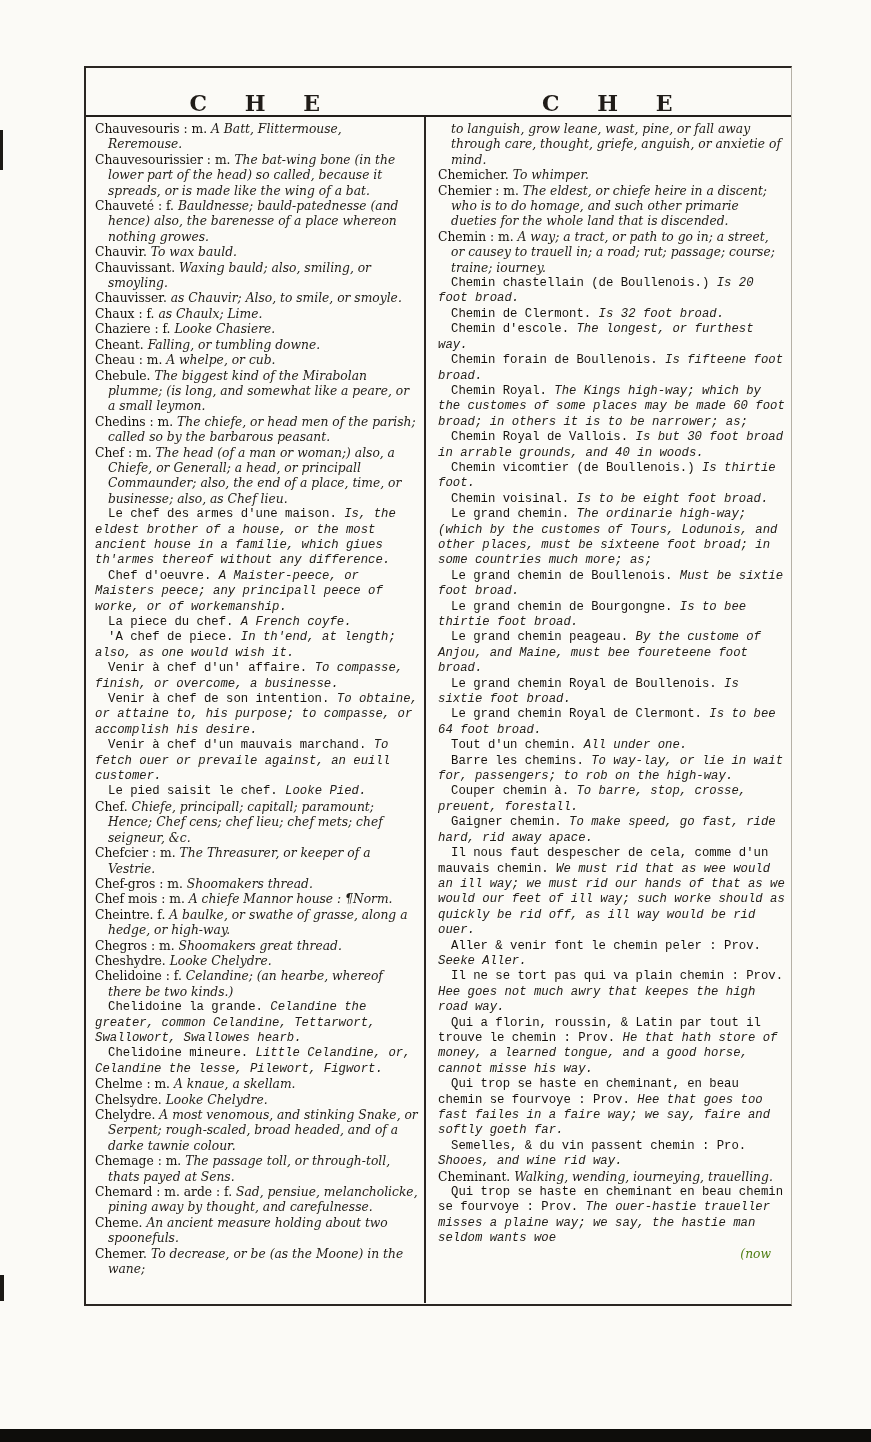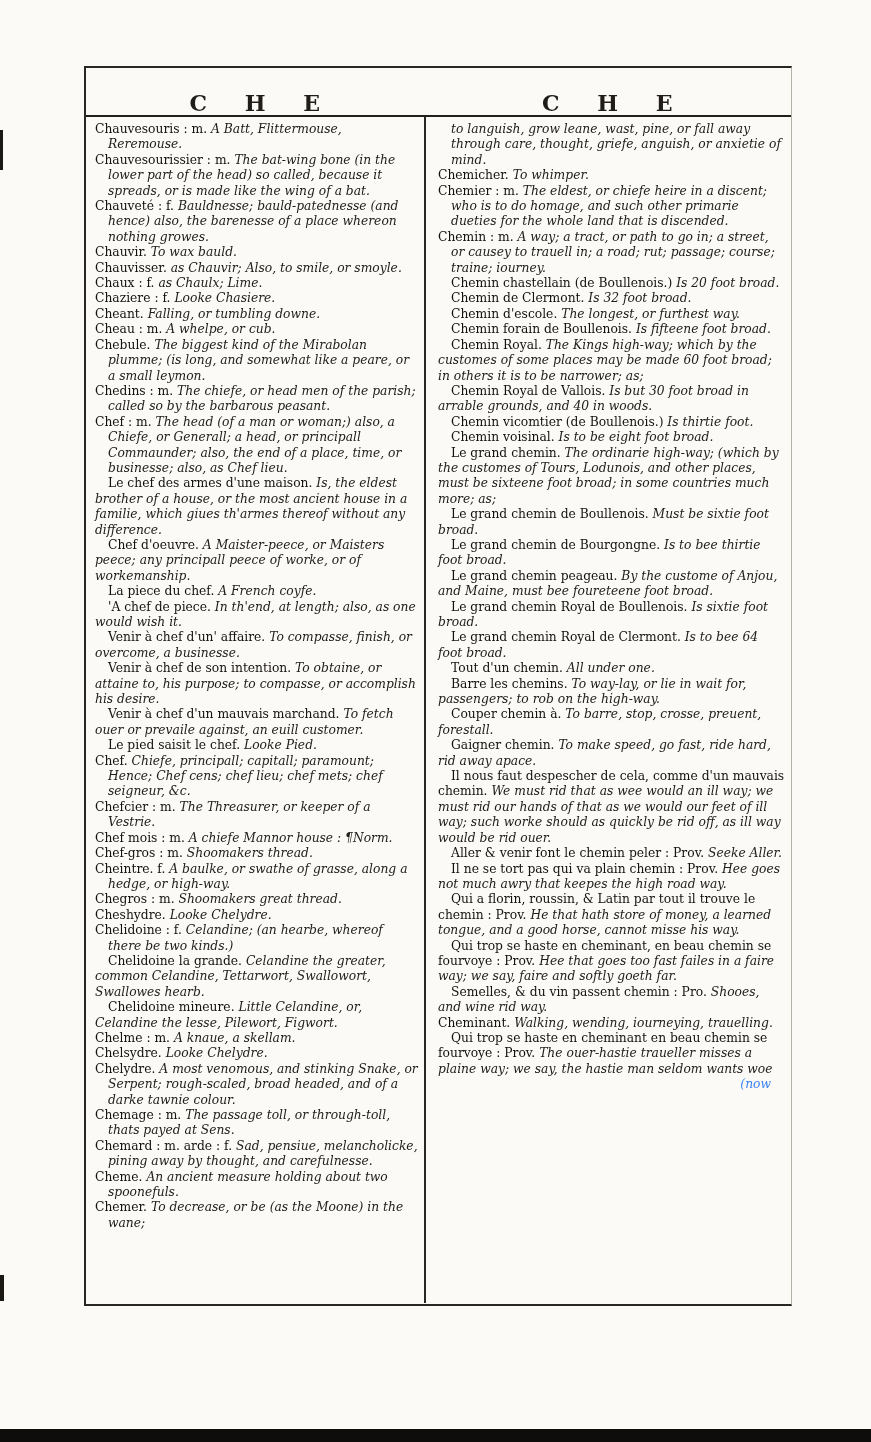--- a/index.html
+++ b/index.html
@@ -33,26 +33,26 @@
   .col{
     box-sizing:border-box;overflow:hidden;
     padding:5px 6px 0 9px;
     font-size:12.3px;line-height:15.4px;
     text-align:left;
   }
   .col-left{width:354px;border-right:2px solid #2a2622;}
   .col-right{width:380px;padding-left:12px;}
   p{margin:0;}
   p.entry{padding-left:13px;text-indent:-13px;}
-  p.sub{padding-left:0;text-indent:13px;}
+  p.sub{padding-left:0;text-indent:13px;font-family:Liberation Mono, monospace;}
   p.cont{padding-left:13px;text-indent:0;}
   .term{font-style:normal;color:#16120e;}
   .def{font-style:italic;color:#23201b;}
   .catchword{
-    text-align:right;font-style:italic;padding-right:14px;color:#3b82f6;
+    text-align:right;font-style:italic;padding-right:14px;color:#4d7c0f;
   }
   .edge-shadow{
     position:absolute;left:0;bottom:0;width:871px;height:13px;
     background:#0e0d0b;
   }
   .edge-tick{
     position:absolute;left:0;top:130px;width:3px;height:40px;background:#1c1915;
   }
   .edge-tick2{
     position:absolute;left:0;top:1275px;width:4px;height:26px;background:#1c1915;
@@ -74,40 +74,41 @@
         <span class="running-head">C H E</span>
       </div>
     </div>
 
     <div class="cols">
       <div class="col col-left">
           <p class="entry"><span class="term">Chauvesouris : m. </span><span class="def">A Batt, Flittermouse, Reremouse.</span></p>
           <p class="entry"><span class="term">Chauvesourissier : m. </span><span class="def">The bat-wing bone (in the lower part of the head) so called, because it spreads, or is made like the wing of a bat.</span></p>
           <p class="entry"><span class="term">Chauveté : f. </span><span class="def">Bauldnesse; bauld-patednesse (and hence) also, the barenesse of a place whereon nothing growes.</span></p>
           <p class="entry"><span class="term">Chauvir. </span><span class="def">To wax bauld.</span></p>
+          <p class="entry"><span class="term">Chauvissant. </span><span class="def">Waxing bauld; also, smiling, or smoyling.</span></p>
           <p class="entry"><span class="term">Chauvisser. </span><span class="def">as Chauvir; Also, to smile, or smoyle.</span></p>
           <p class="entry"><span class="term">Chaux : f. </span><span class="def">as Chaulx; Lime.</span></p>
           <p class="entry"><span class="term">Chaziere : f. </span><span class="def">Looke Chasiere.</span></p>
           <p class="entry"><span class="term">Cheant. </span><span class="def">Falling, or tumbling downe.</span></p>
           <p class="entry"><span class="term">Cheau : m. </span><span class="def">A whelpe, or cub.</span></p>
           <p class="entry"><span class="term">Chebule. </span><span class="def">The biggest kind of the Mirabolan plumme; (is long, and somewhat like a peare, or a small leymon.</span></p>
           <p class="entry"><span class="term">Chedins : m. </span><span class="def">The chiefe, or head men of the parish; called so by the barbarous peasant.</span></p>
           <p class="entry"><span class="term">Chef : m. </span><span class="def">The head (of a man or woman;) also, a Chiefe, or Generall; a head, or principall Commaunder; also, the end of a place, time, or businesse; also, as Chef lieu.</span></p>
           <p class="sub"><span class="term">Le chef des armes d'une maison. </span><span class="def">Is, the eldest brother of a house, or the most ancient house in a familie, which giues th'armes thereof without any difference.</span></p>
           <p class="sub"><span class="term">Chef d'oeuvre. </span><span class="def">A Maister-peece, or Maisters peece; any principall peece of worke, or of workemanship.</span></p>
           <p class="sub"><span class="term">La piece du chef. </span><span class="def">A French coyfe.</span></p>
           <p class="sub"><span class="term">'A chef de piece. </span><span class="def">In th'end, at length; also, as one would wish it.</span></p>
           <p class="sub"><span class="term">Venir à chef d'un' affaire. </span><span class="def">To compasse, finish, or overcome, a businesse.</span></p>
           <p class="sub"><span class="term">Venir à chef de son intention. </span><span class="def">To obtaine, or attaine to, his purpose; to compasse, or accomplish his desire.</span></p>
           <p class="sub"><span class="term">Venir à chef d'un mauvais marchand. </span><span class="def">To fetch ouer or prevaile against, an euill customer.</span></p>
           <p class="sub"><span class="term">Le pied saisit le chef. </span><span class="def">Looke Pied.</span></p>
           <p class="entry"><span class="term">Chef. </span><span class="def">Chiefe, principall; capitall; paramount; Hence; Chef cens; chef lieu; chef mets; chef seigneur, &amp;c.</span></p>
           <p class="entry"><span class="term">Chefcier : m. </span><span class="def">The Threasurer, or keeper of a Vestrie.</span></p>
+          <p class="entry"><span class="term">Chef-gros : m. </span><span class="def">Shoomakers thread.</span></p>
           <p class="entry"><span class="term">Chef mois : m. </span><span class="def">A chiefe Mannor house : ¶Norm.</span></p>
-          <p class="entry"><span class="term">Chef-gros : m. </span><span class="def">Shoomakers thread.</span></p>
           <p class="entry"><span class="term">Cheintre. f. </span><span class="def">A baulke, or swathe of grasse, along a hedge, or high-way.</span></p>
           <p class="entry"><span class="term">Chegros : m. </span><span class="def">Shoomakers great thread.</span></p>
           <p class="entry"><span class="term">Cheshydre. </span><span class="def">Looke Chelydre.</span></p>
           <p class="entry"><span class="term">Chelidoine : f. </span><span class="def">Celandine; (an hearbe, whereof there be two kinds.)</span></p>
           <p class="sub"><span class="term">Chelidoine la grande. </span><span class="def">Celandine the greater, common Celandine, Tettarwort, Swallowort, Swallowes hearb.</span></p>
           <p class="sub"><span class="term">Chelidoine mineure. </span><span class="def">Little Celandine, or, Celandine the lesse, Pilewort, Figwort.</span></p>
           <p class="entry"><span class="term">Chelme : m. </span><span class="def">A knaue, a skellam.</span></p>
           <p class="entry"><span class="term">Chelsydre. </span><span class="def">Looke Chelydre.</span></p>
           <p class="entry"><span class="term">Chelydre. </span><span class="def">A most venomous, and stinking Snake, or Serpent; rough-scaled, broad headed, and of a darke tawnie colour.</span></p>
           <p class="entry"><span class="term">Chemage : m. </span><span class="def">The passage toll, or through-toll, thats payed at Sens.</span></p>

